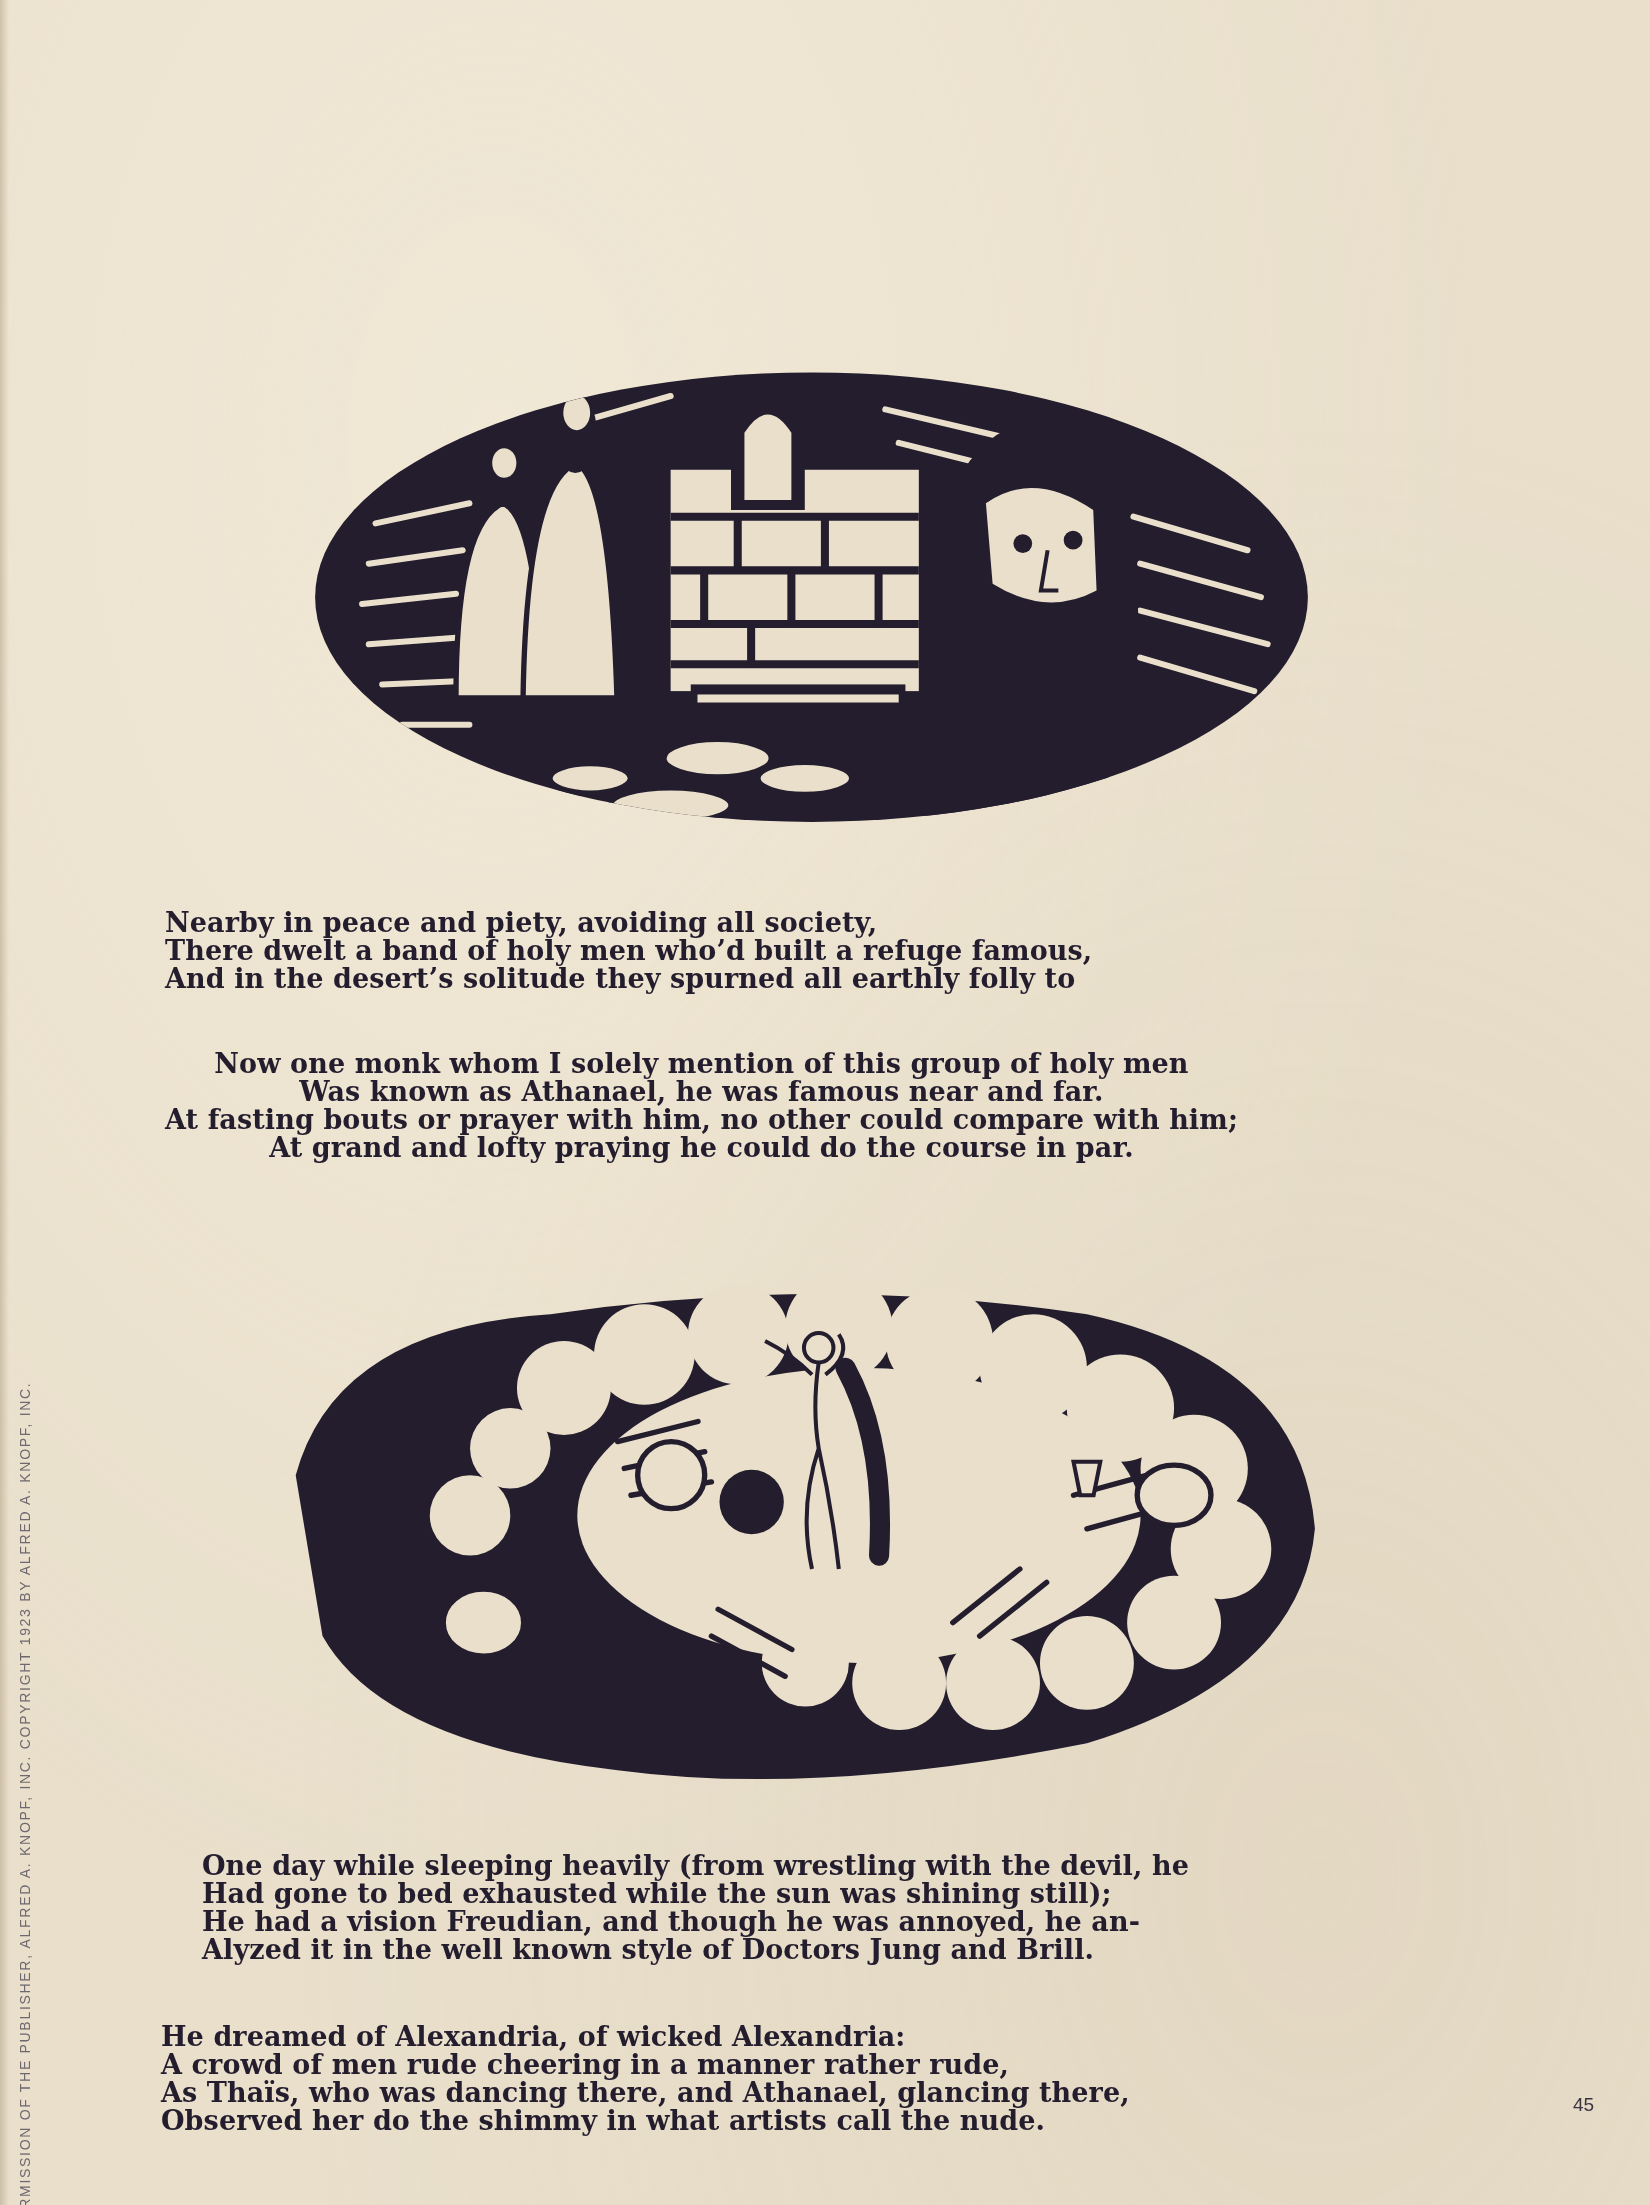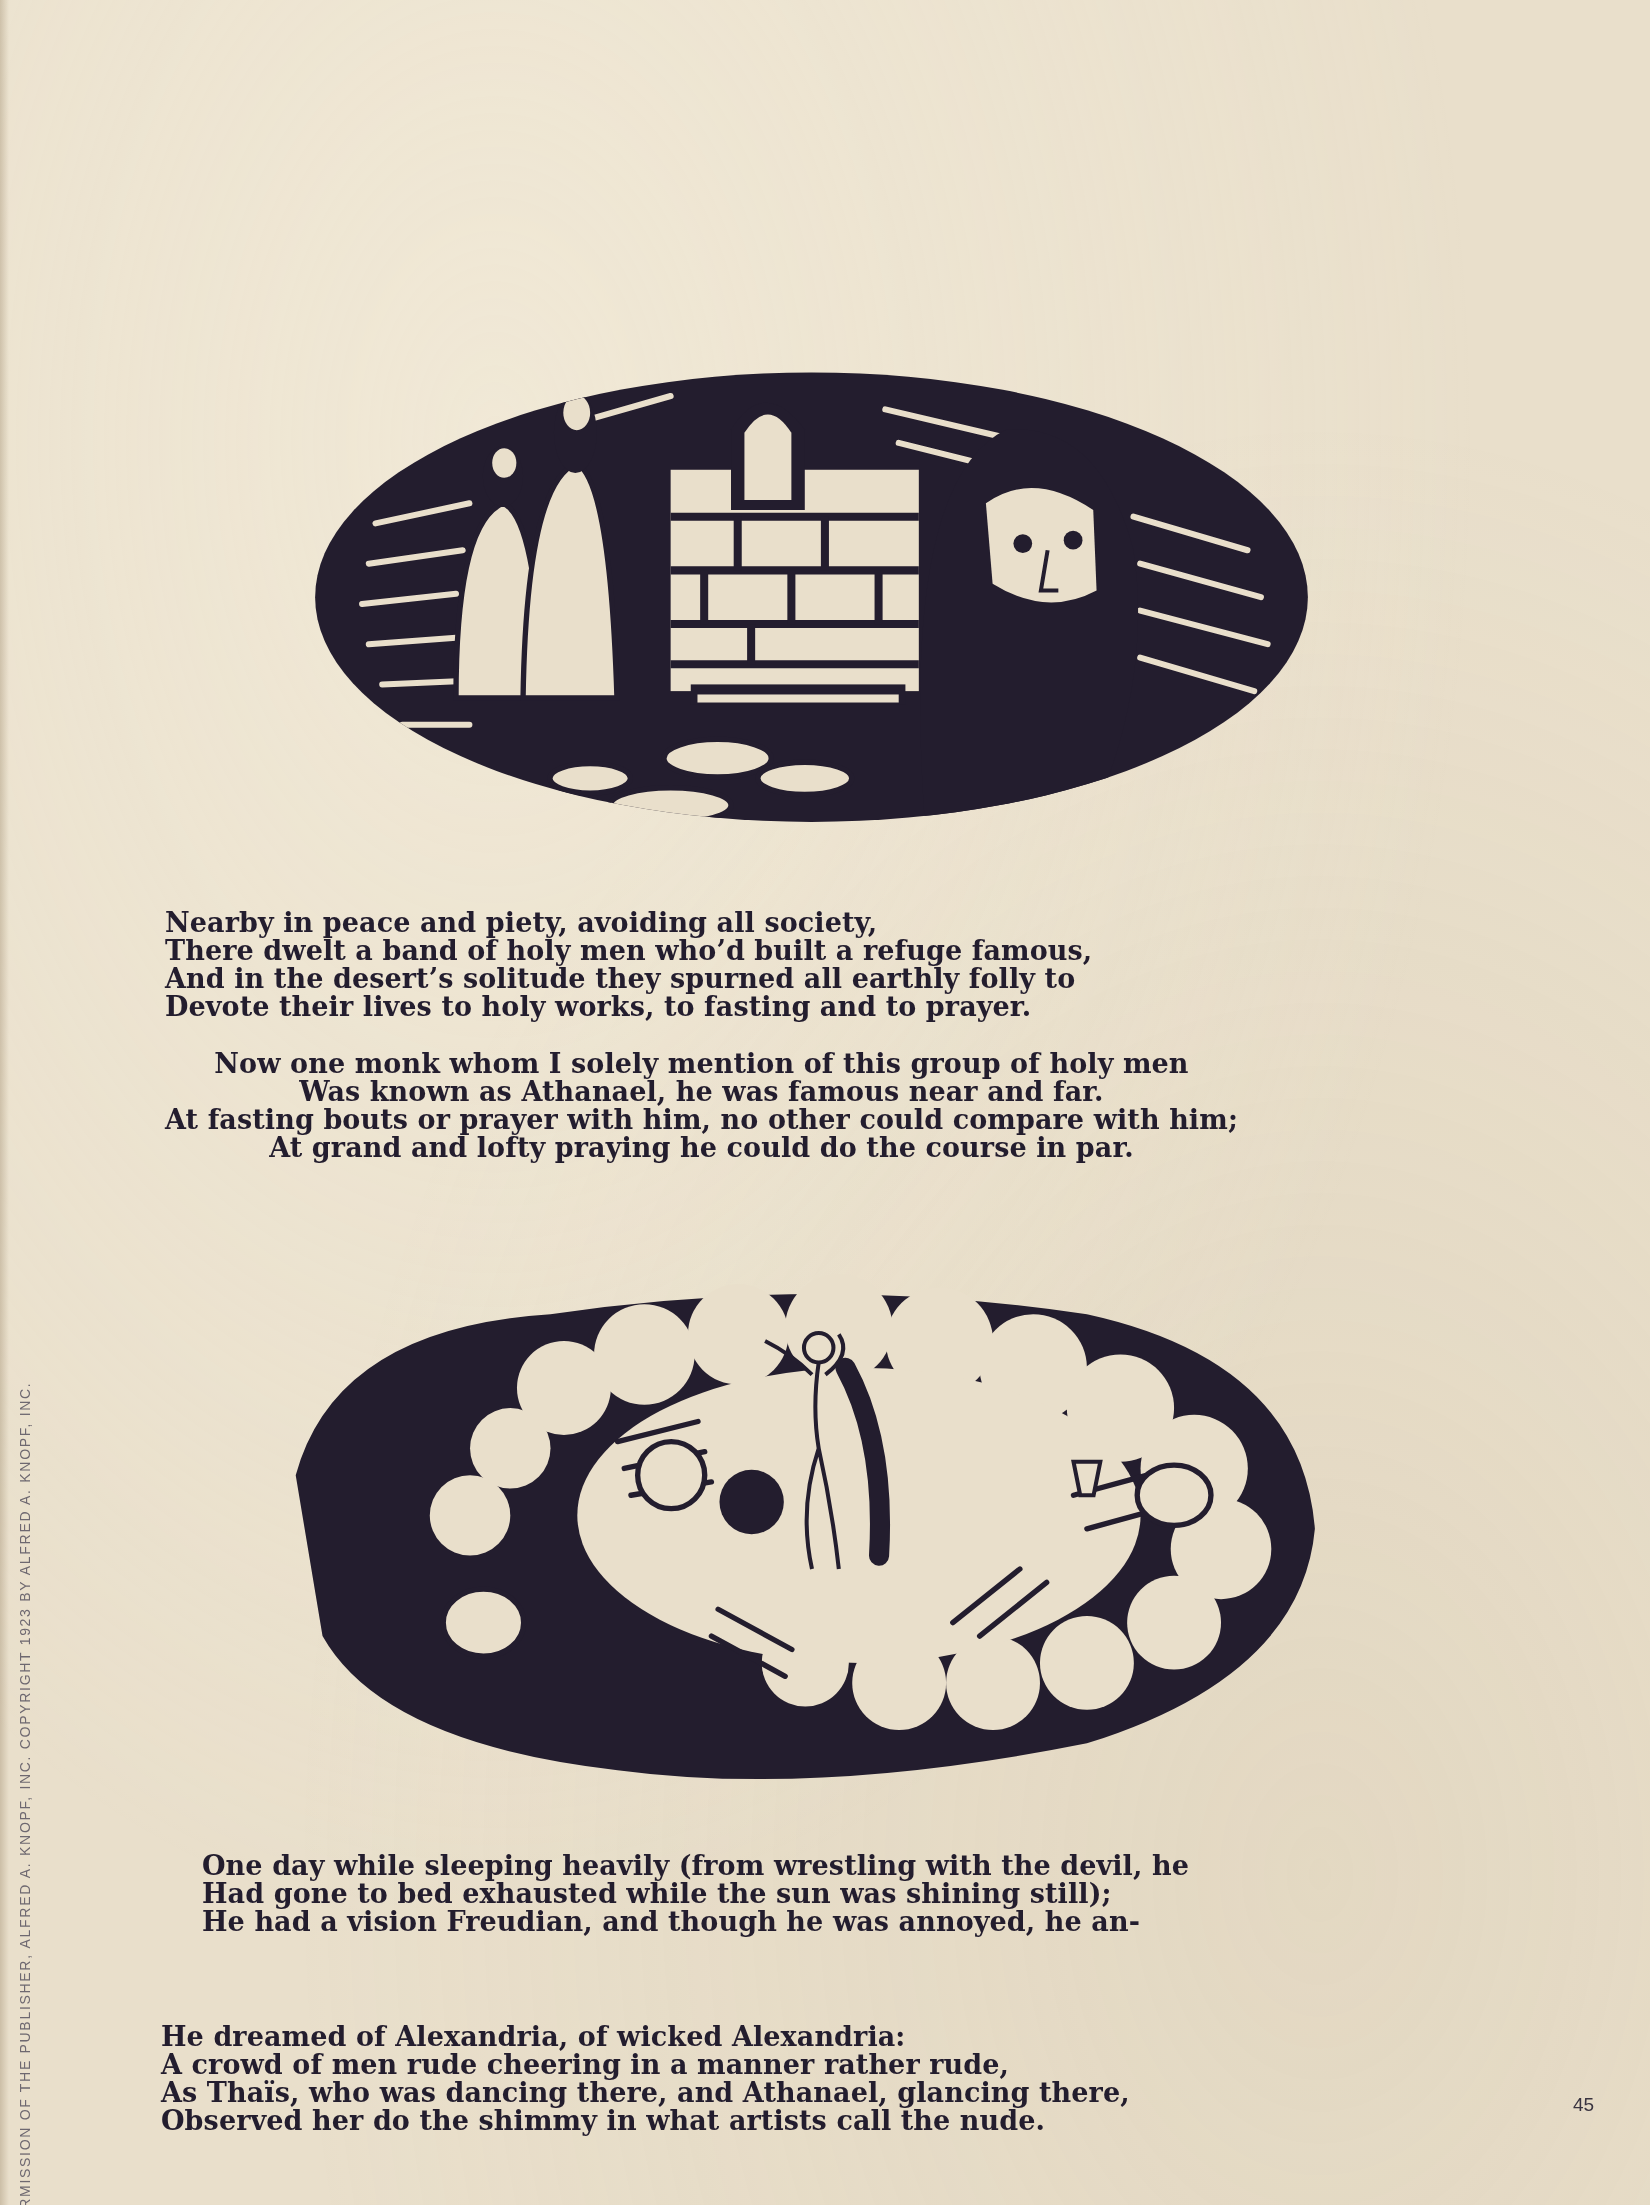--- a/index.html
+++ b/index.html
@@ -116,21 +116,20 @@
         <circle cx="1160" cy="285" r="14" fill="#231d2e"></circle>
       <path d="M1122 300 L1112 360 L1138 360" stroke="#231d2e" stroke-width="6" fill="none"></path>
     </g>
   </svg>
 </div>
 
 <div class="stanza" id="stanza-1">
   <span class="line">Nearby in peace and piety, avoiding all society,</span>
   <span class="line">There dwelt a band of holy men who’d built a refuge famous,</span>
   <span class="line">And in the desert’s solitude they spurned all earthly folly to</span>
-  <span class="line">Devote their lives to holy works, to fasting and to prayer.</span>
 </div>
 
 <div class="stanza" id="stanza-2">
   <span class="line">Now one monk whom I solely mention of this group of holy men</span>
   <span class="line">Was known as Athanael, he was famous near and far.</span>
   <span class="line">At fasting bouts or prayer with him, no other could compare with him;</span>
   <span class="line">At grand and lofty praying he could do the course in par.</span>
 </div>
 
 <div class="illus" id="illus-2">
@@ -182,20 +181,21 @@
     <ellipse cx="300" cy="520" rx="60" ry="50" fill="#e9dfcb" stroke="#231d2e" stroke-width="8"></ellipse>
     <ellipse cx="1330" cy="330" rx="55" ry="45" fill="#e9dfcb" stroke="#231d2e" stroke-width="8"></ellipse>
     <path d="M1180 280 L1220 280 L1210 330 L1190 330 Z" fill="#e9dfcb" stroke="#231d2e" stroke-width="6"></path>
   </svg>
 </div>
 
 <div class="stanza" id="stanza-3">
   <span class="line">One day while sleeping heavily (from wrestling with the devil, he</span>
   <span class="line">Had gone to bed exhausted while the sun was shining still);</span>
   <span class="line">He had a vision Freudian, and though he was annoyed, he an-</span>
+  <span class="line">Alyzed it in the well known style of Doctors Jung and Brill.</span>
 </div>
 
 <div class="stanza" id="stanza-4">
   <span class="line">He dreamed of Alexandria, of wicked Alexandria:</span>
   <span class="line">A crowd of men rude cheering in a manner rather rude,</span>
   <span class="line">As Thaïs, who was dancing there, and Athanael, glancing there,</span>
   <span class="line">Observed her do the shimmy in what artists call the nude.</span>
 </div>
 
 <div class="page-number">45</div>

